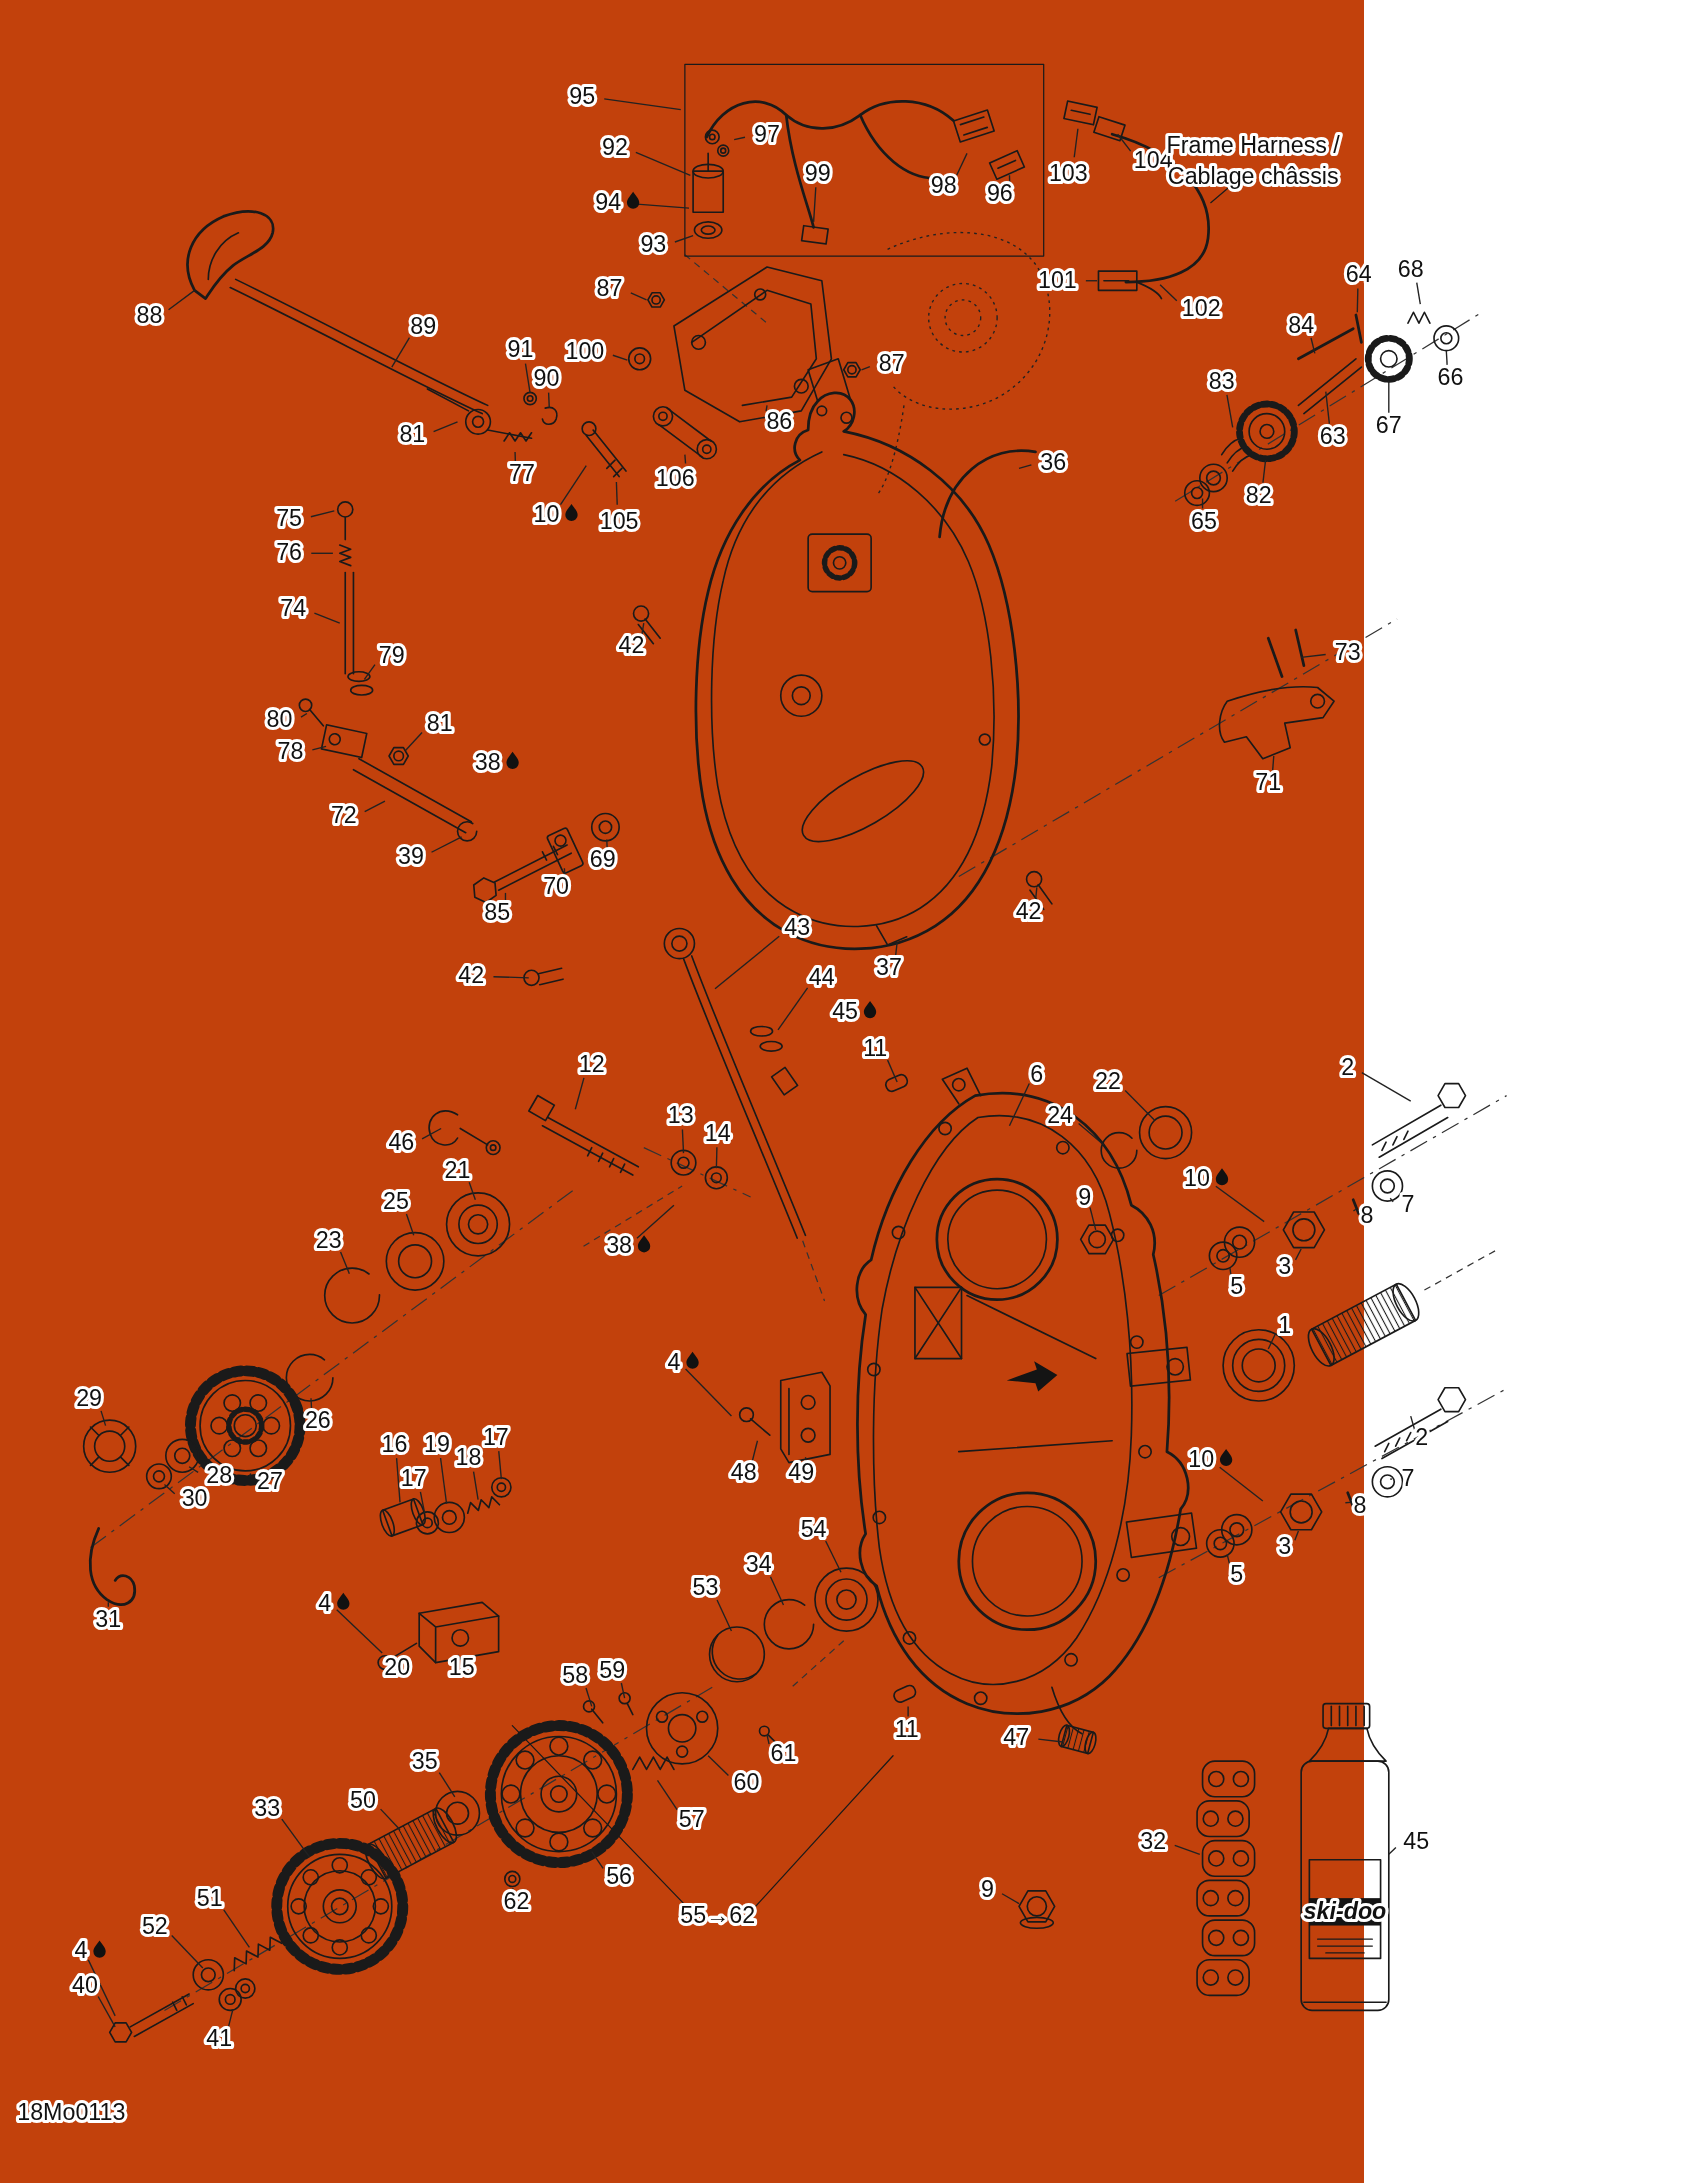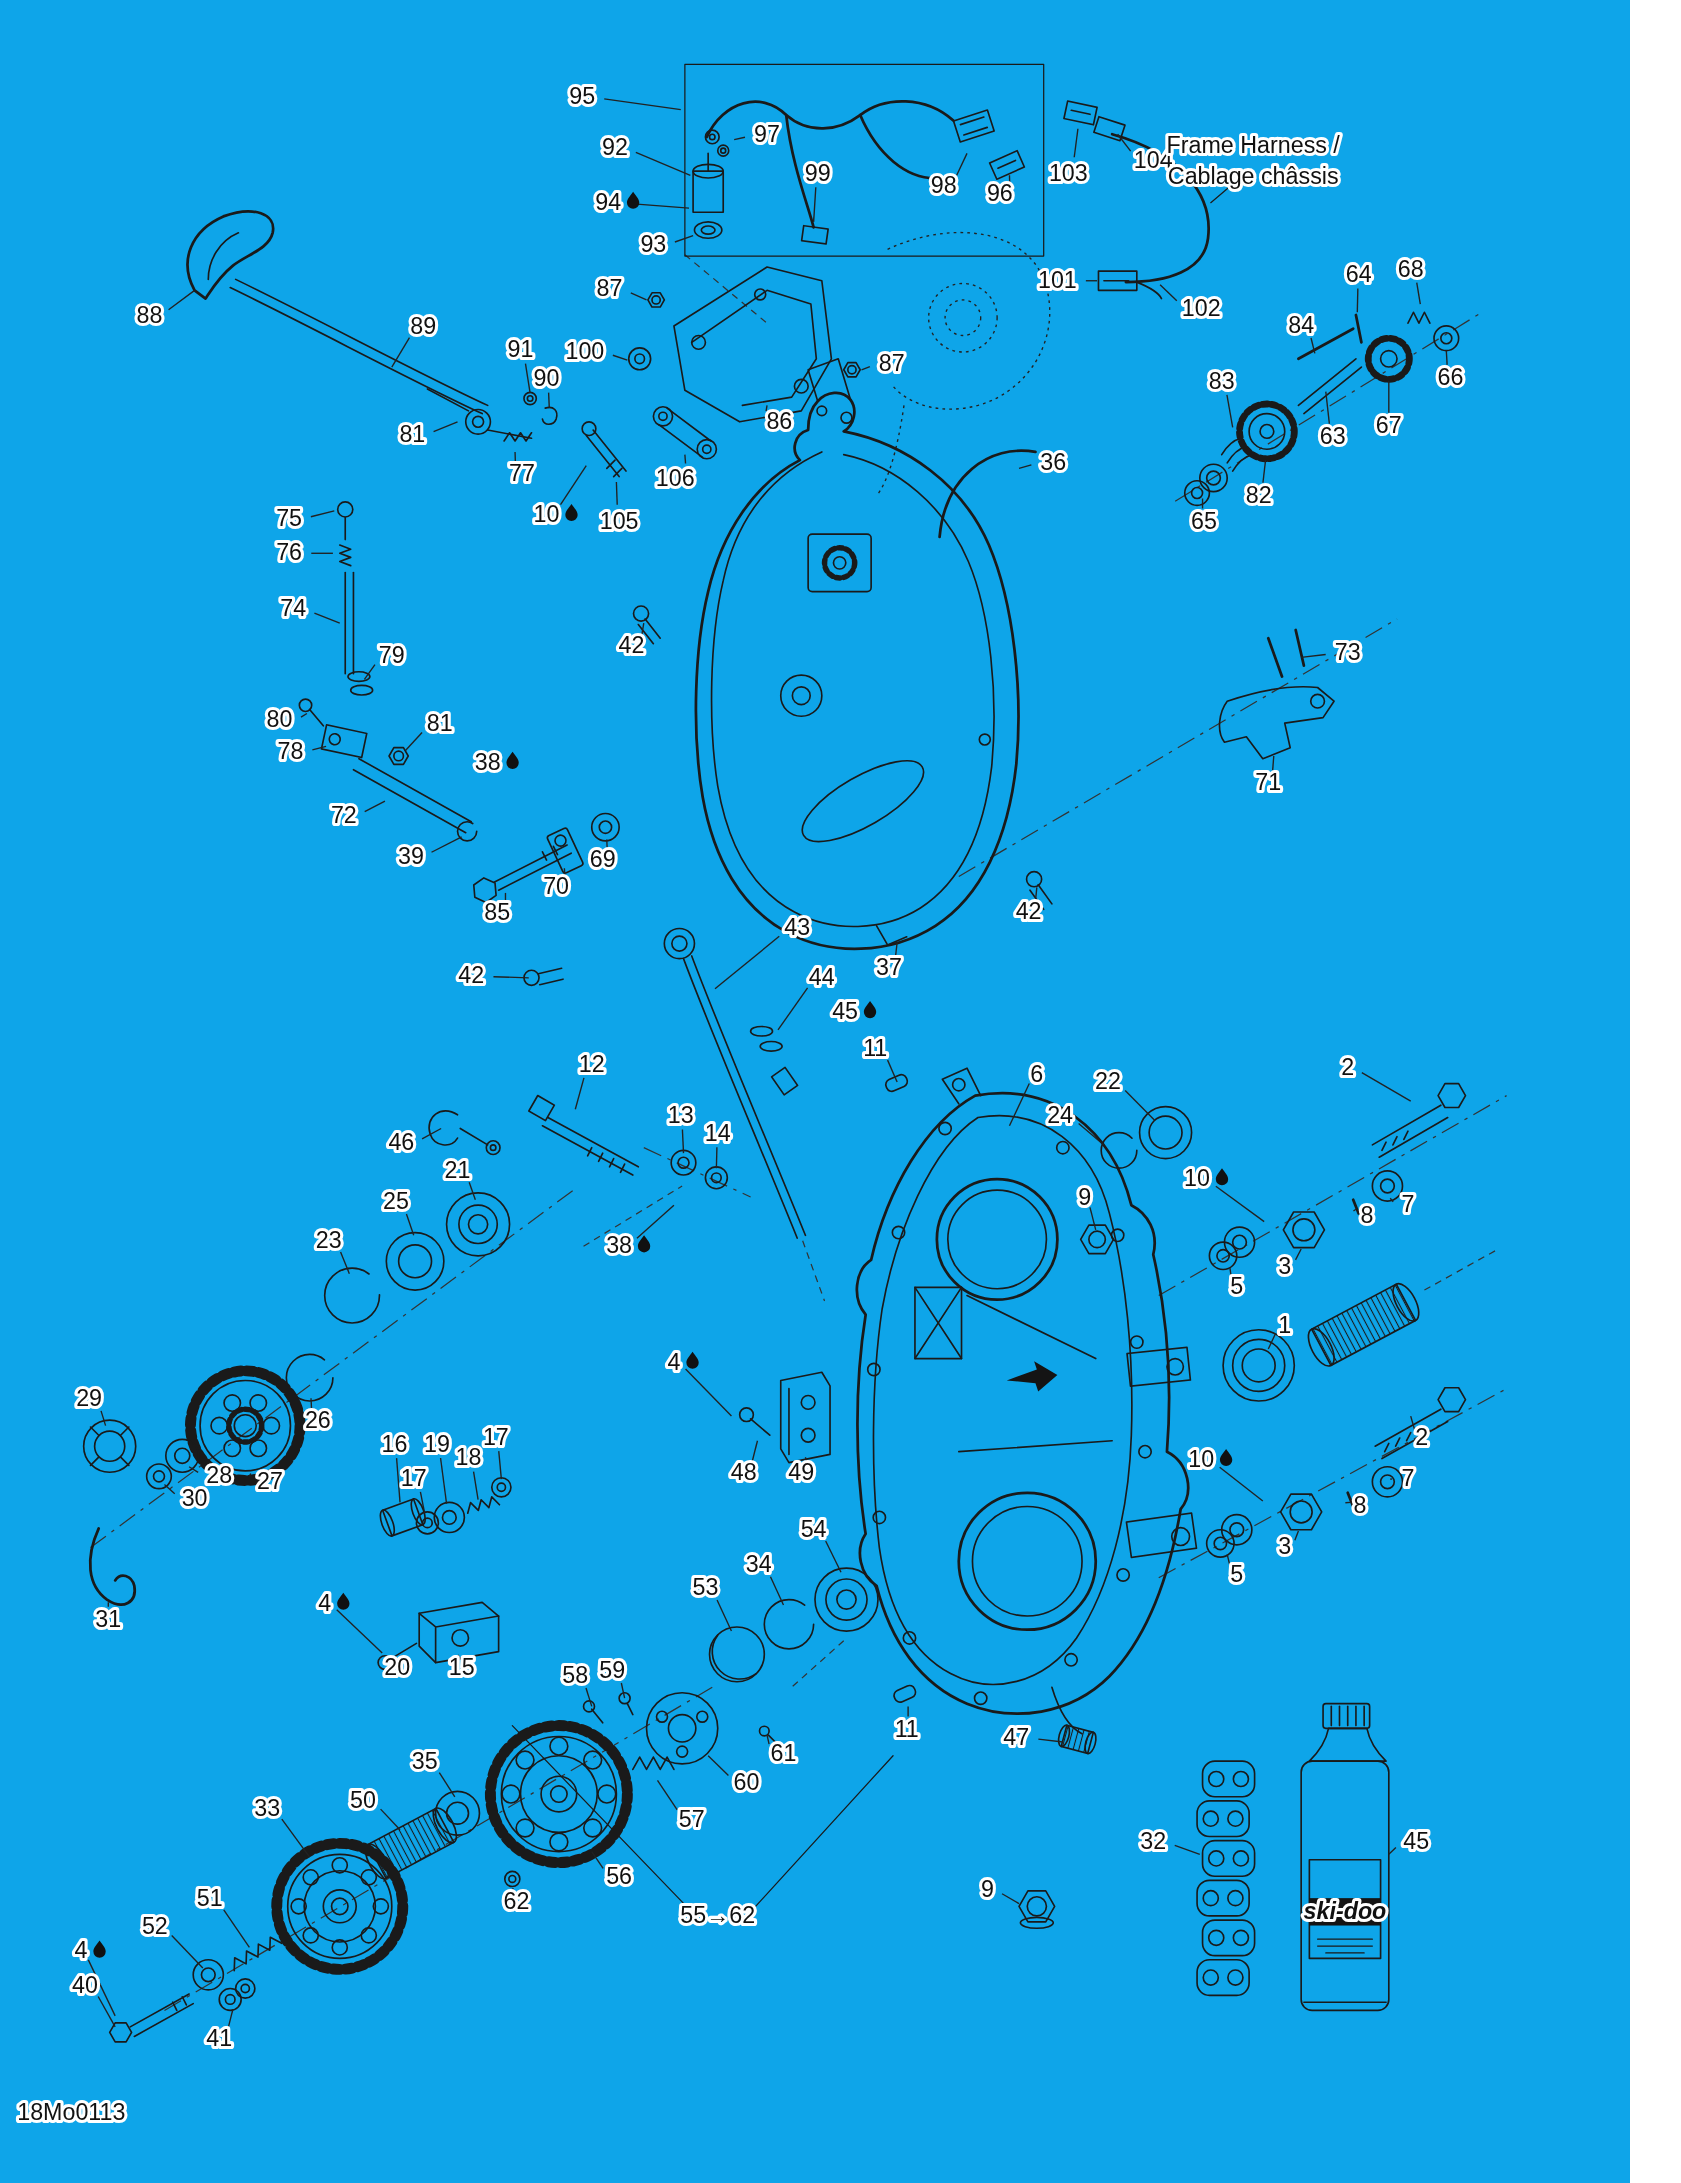--- a/index.html
+++ b/index.html
@@ -1,17 +1,17 @@
 <!DOCTYPE html>
 <html style="font-size:10.4px"><head>
 <meta charset="utf-8">
 <title>Diagram</title>
 <style>
   html,body { margin:0; padding:0; background:#ffffff; }
-  .page { position:relative; width:1630px; height:2183px; background:#0ea5e9; }
+  .page { position:relative; width:1364px; height:2183px; background:#c2410c; }
   svg { display:block; }
   .art   { stroke:#1a1a1a; fill:none; stroke-width:1.2; stroke-linecap:round; stroke-linejoin:round; }
   .sw2   { stroke-width:2; }
   .thin  { stroke-width:0.9; }
   .fillk { fill:#141414; stroke:none; }
   .teeth { stroke-width:8; stroke-dasharray:5 4; fill:none; }
   .teeth-m { stroke-width:5; stroke-dasharray:3.5 3; fill:none; }
   .teeth-s { stroke-width:4; stroke-dasharray:3 2.6; fill:none; }
   .axis  { stroke:#333; stroke-width:0.9; stroke-dasharray:14 5 2.5 5; fill:none; }
   .dash  { stroke:#333; stroke-width:0.9; stroke-dasharray:5 4; fill:none; }

